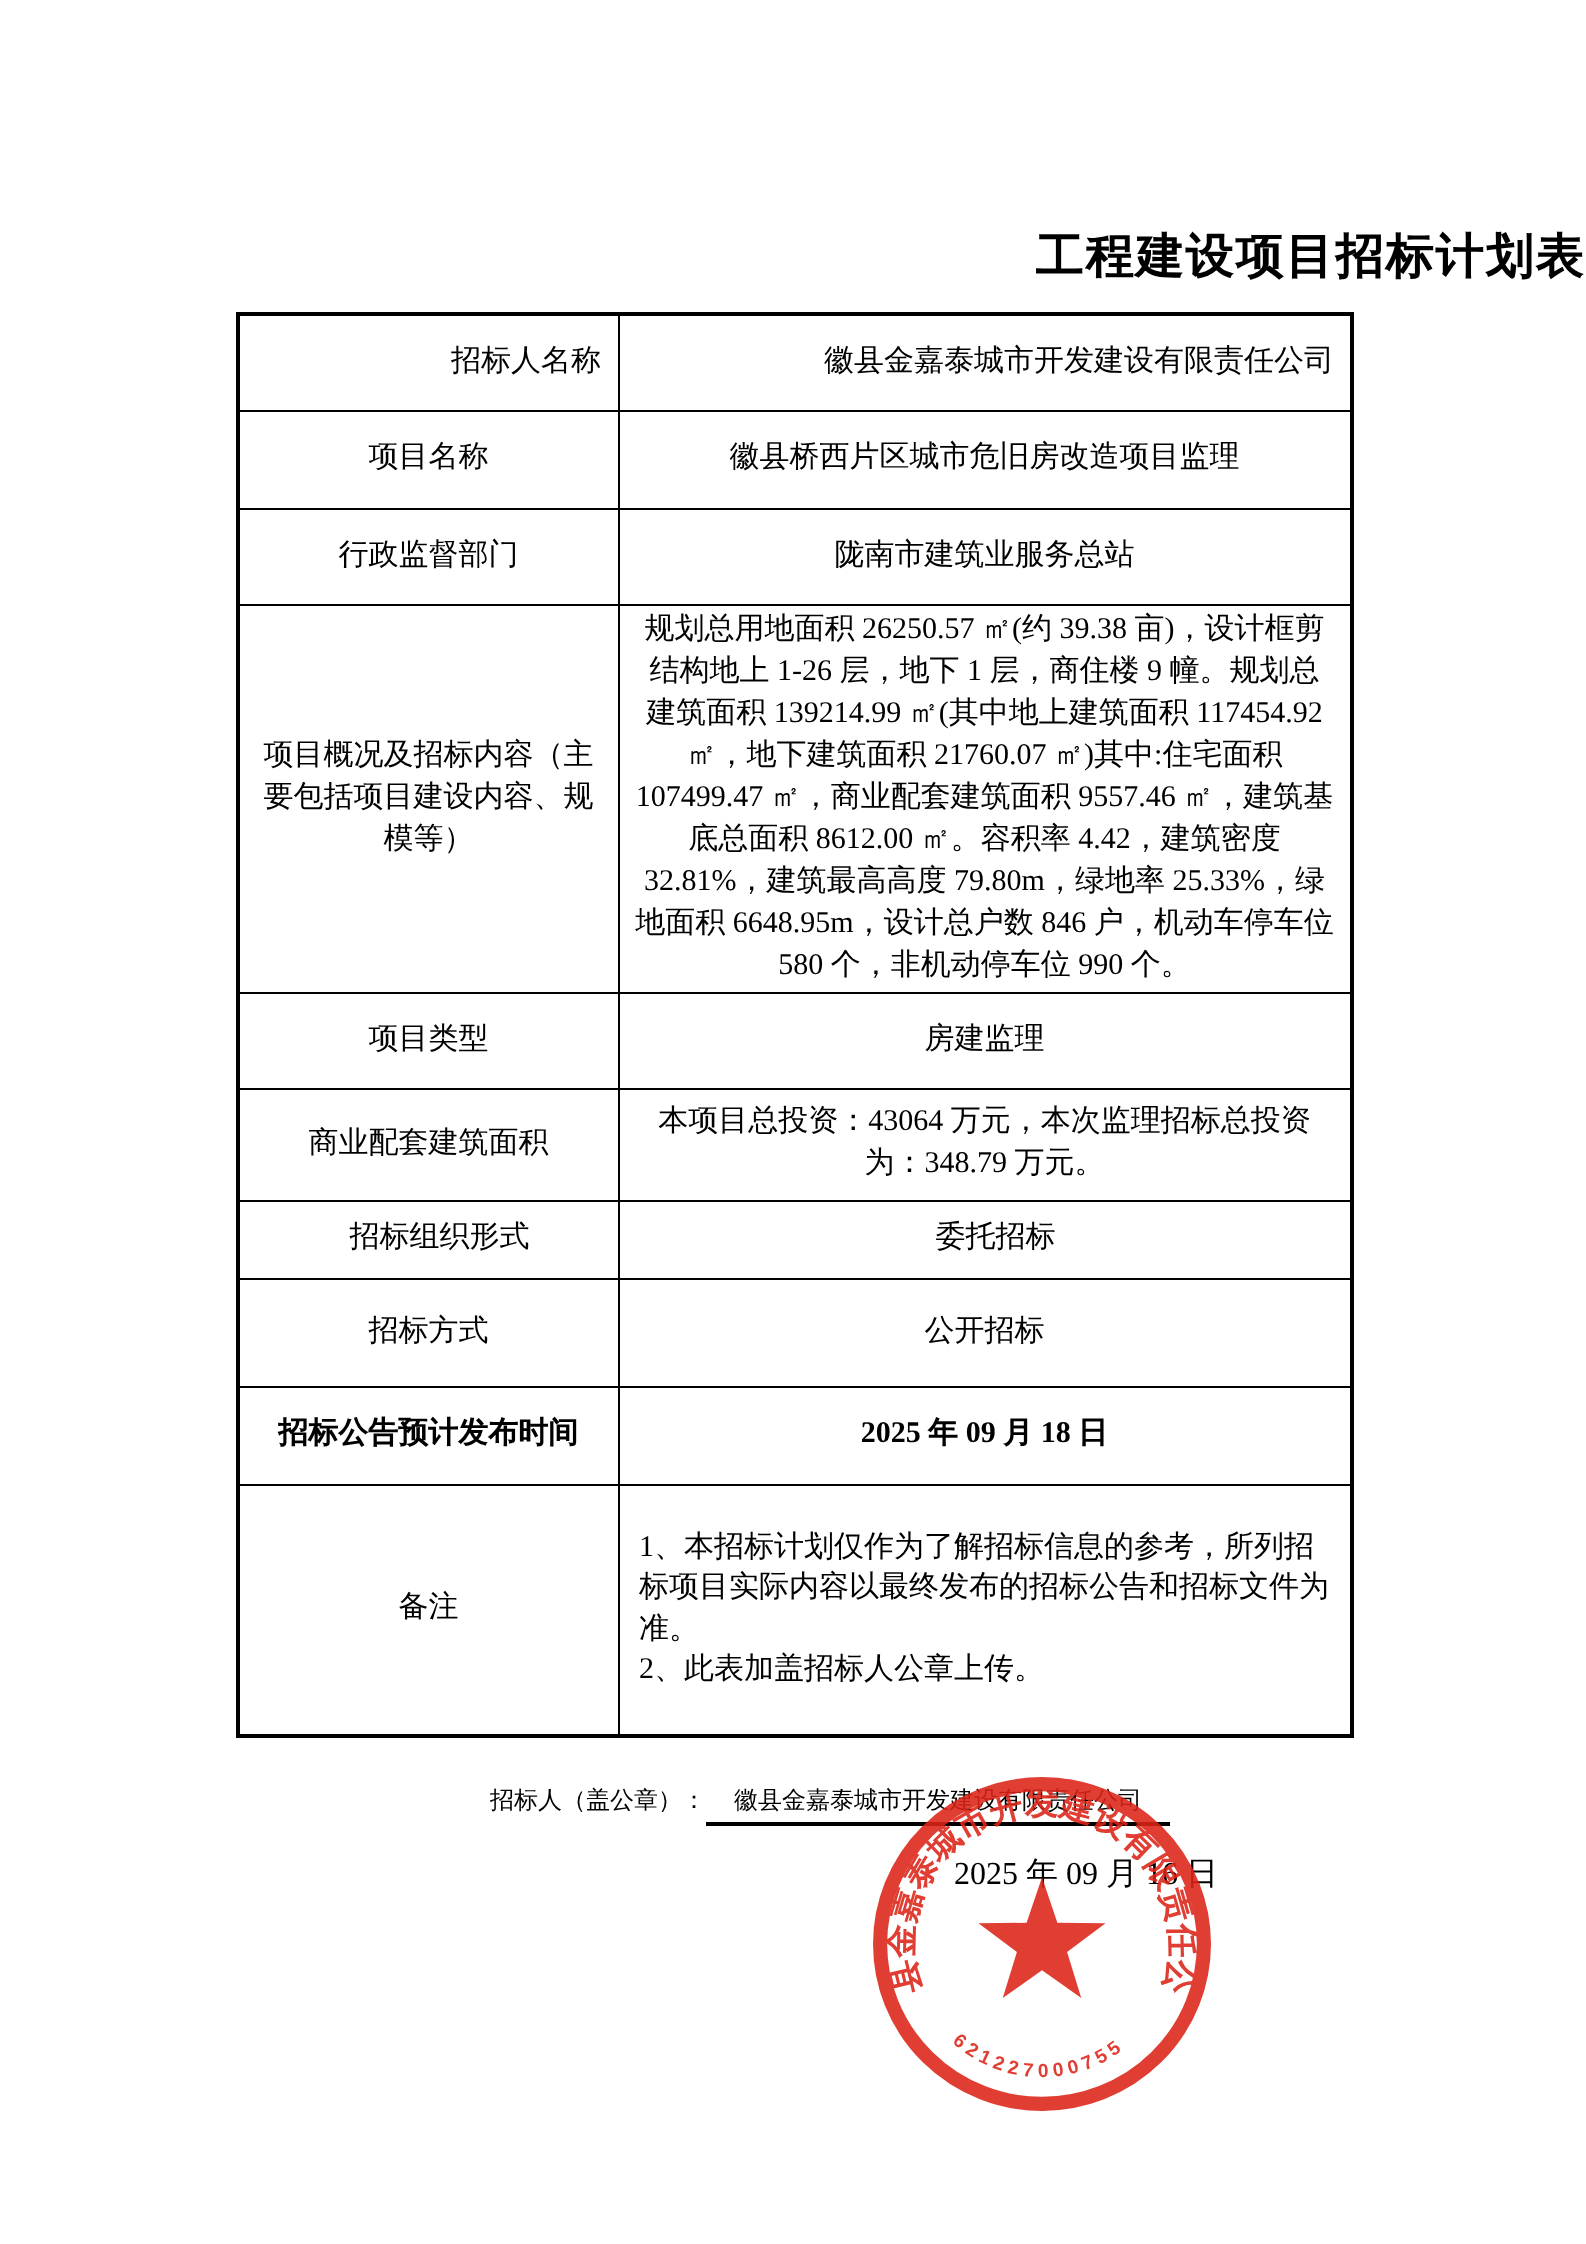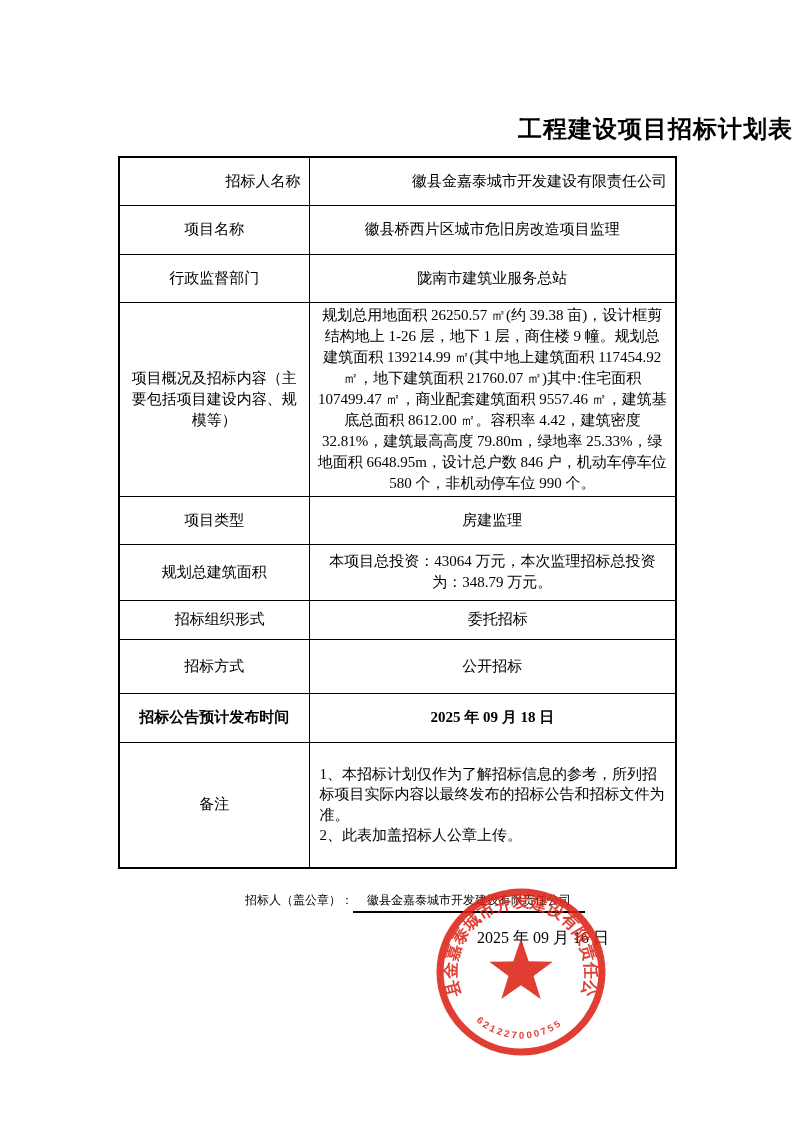--- a/index.html
+++ b/index.html
@@ -111,21 +111,21 @@
       </tr>
       <tr class="r5">
         <td class="cell-label">项目概况及招标内容（主要包括项目建设内容、规模等）</td>
         <td class="cell-value">规划总用地面积 26250.57 ㎡(约 39.38 亩)，设计框剪结构地上 1-26 层，地下 1 层，商住楼 9 幢。规划总建筑面积 139214.99 ㎡(其中地上建筑面积 117454.92 ㎡，地下建筑面积 21760.07 ㎡)其中:住宅面积 107499.47 ㎡，商业配套建筑面积 9557.46 ㎡，建筑基底总面积 8612.00 ㎡。容积率 4.42，建筑密度 32.81%，建筑最高高度 79.80m，绿地率 25.33%，绿地面积 6648.95m，设计总户数 846 户，机动车停车位 580 个，非机动停车位 990 个。</td>
       </tr>
       <tr class="r6">
         <td class="cell-label">项目类型</td>
         <td class="cell-value">房建监理</td>
       </tr>
       <tr class="r7">
-        <td class="cell-label">规划总建筑面积</td>
+        <td class="cell-label">商业配套建筑面积</td>
         <td class="cell-value">本项目总投资：43064 万元，本次监理招标总投资为：348.79 万元。</td>
       </tr>
       <tr class="r8">
         <td class="cell-label">招标组织形式</td>
         <td class="cell-value">委托招标</td>
       </tr>
       <tr class="r9">
         <td class="cell-label">招标方式</td>
         <td class="cell-value">公开招标</td>
       </tr>

